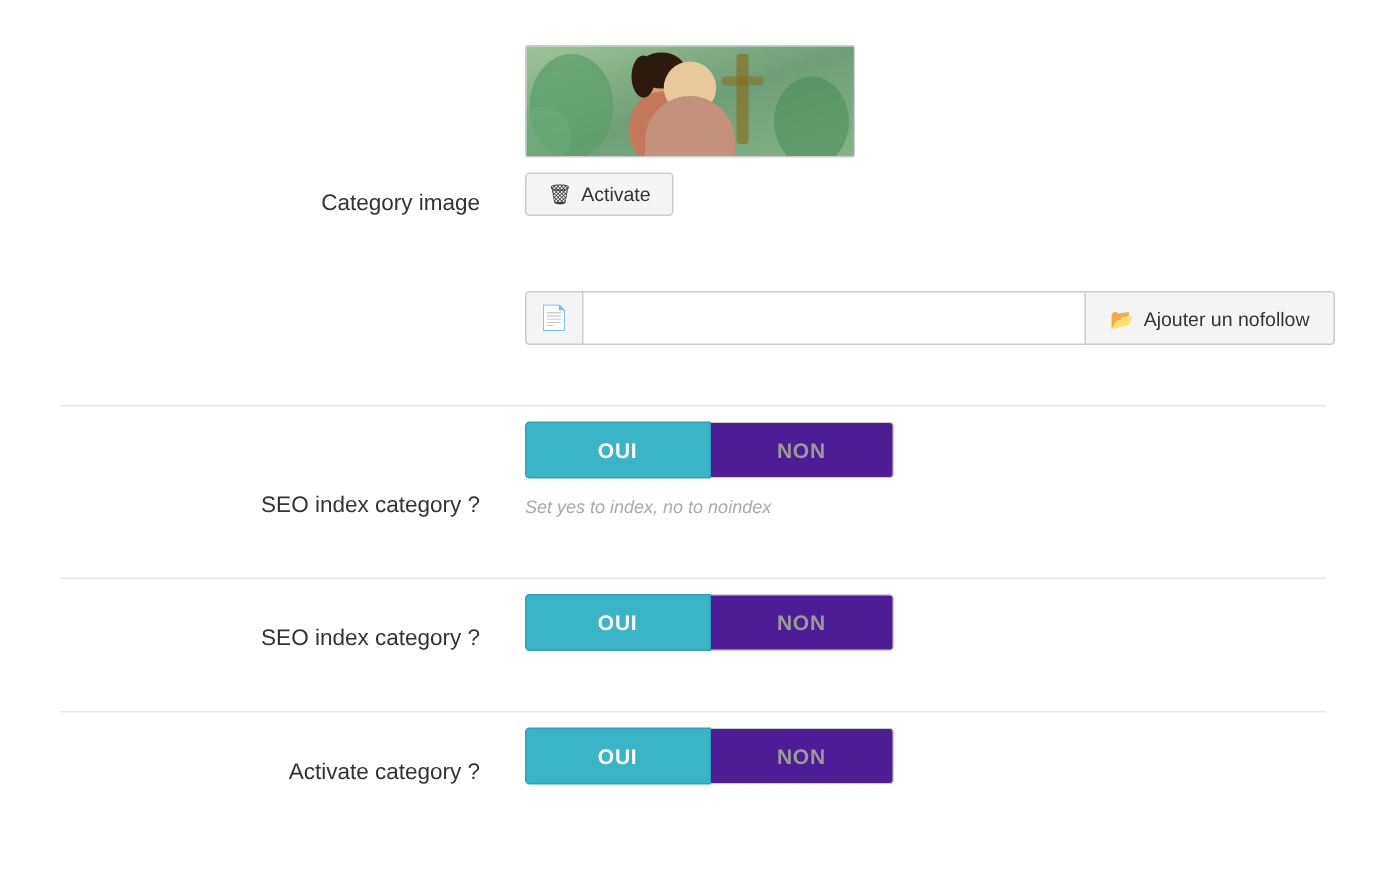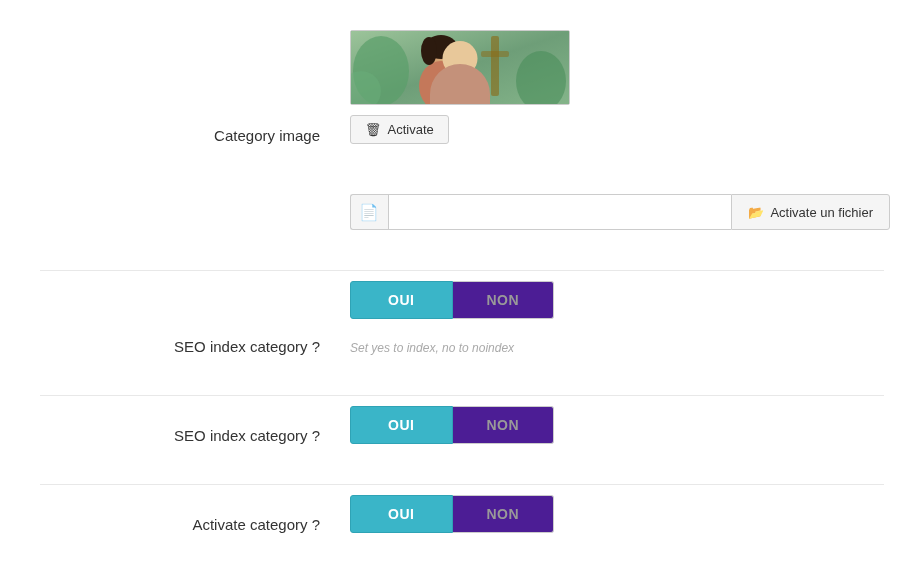--- a/index.html
+++ b/index.html
@@ -133,21 +133,21 @@
       border-radius: 0 3px 3px 0;
       cursor: pointer;
       font-size: 13px;
       color: #333;
       white-space: nowrap;
     }
 
     
     .toggle-group {
       display: flex;
-      width: 204px;
+      width: 246px;
     }
 
     .toggle-btn {
       flex: 1;
       height: 38px;
       border: 1px solid #ccc;
       cursor: pointer;
       font-size: 14px;
       font-weight: bold;
       letter-spacing: 0.5px;
@@ -165,21 +165,21 @@
       color: #999;
       border-color: #ccc;
       border-left: none;
       border-radius: 0 3px 3px 0;
     }
 
     .help-text {
       font-size: 12px;
       color: #aaa;
       font-style: italic;
-      margin-top: 12px;
+      margin-top: 2px;
     }
 
     .divider {
       border: none;
       border-top: 1px solid #e8e8e8;
       margin: 0;
     }
   </style>
 </head>
 <body>
@@ -228,21 +228,21 @@
   <div class="form-row">
     <div class="form-label"></div>
     <div class="form-content">
       <div class="file-upload-row">
         <div class="file-icon-btn">
           <span>📄</span>
         </div>
         <input class="file-input-text" type="text" value="" placeholder="" style="">
         <button class="btn-add-file">
           <span>📂</span>
-          <span>Activate un fichier</span>
+          <span>Ajouter un nofollow</span>
         </button>
       </div>
     </div>
   </div>
 
   <hr class="divider">
 
   <div class="form-row">
     <div class="form-label">SEO index category ?</div>
     <div class="form-content">

